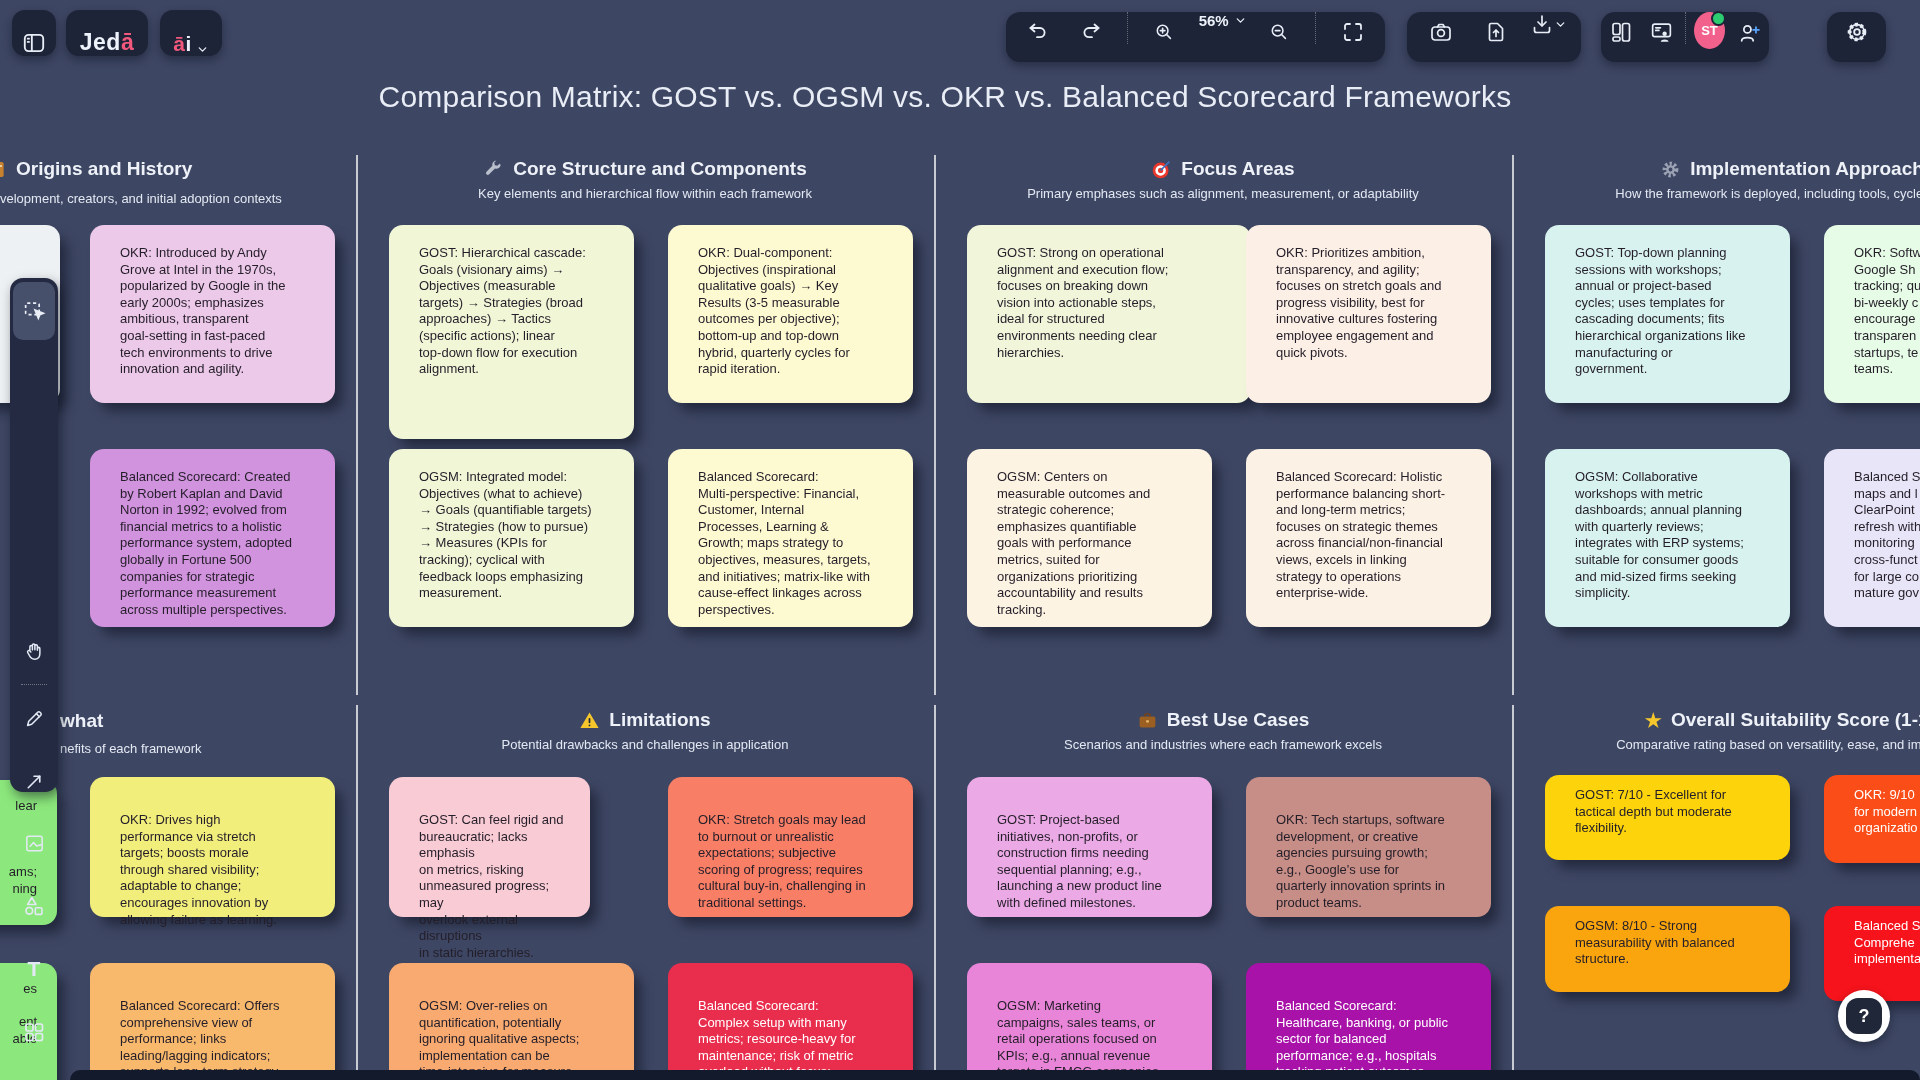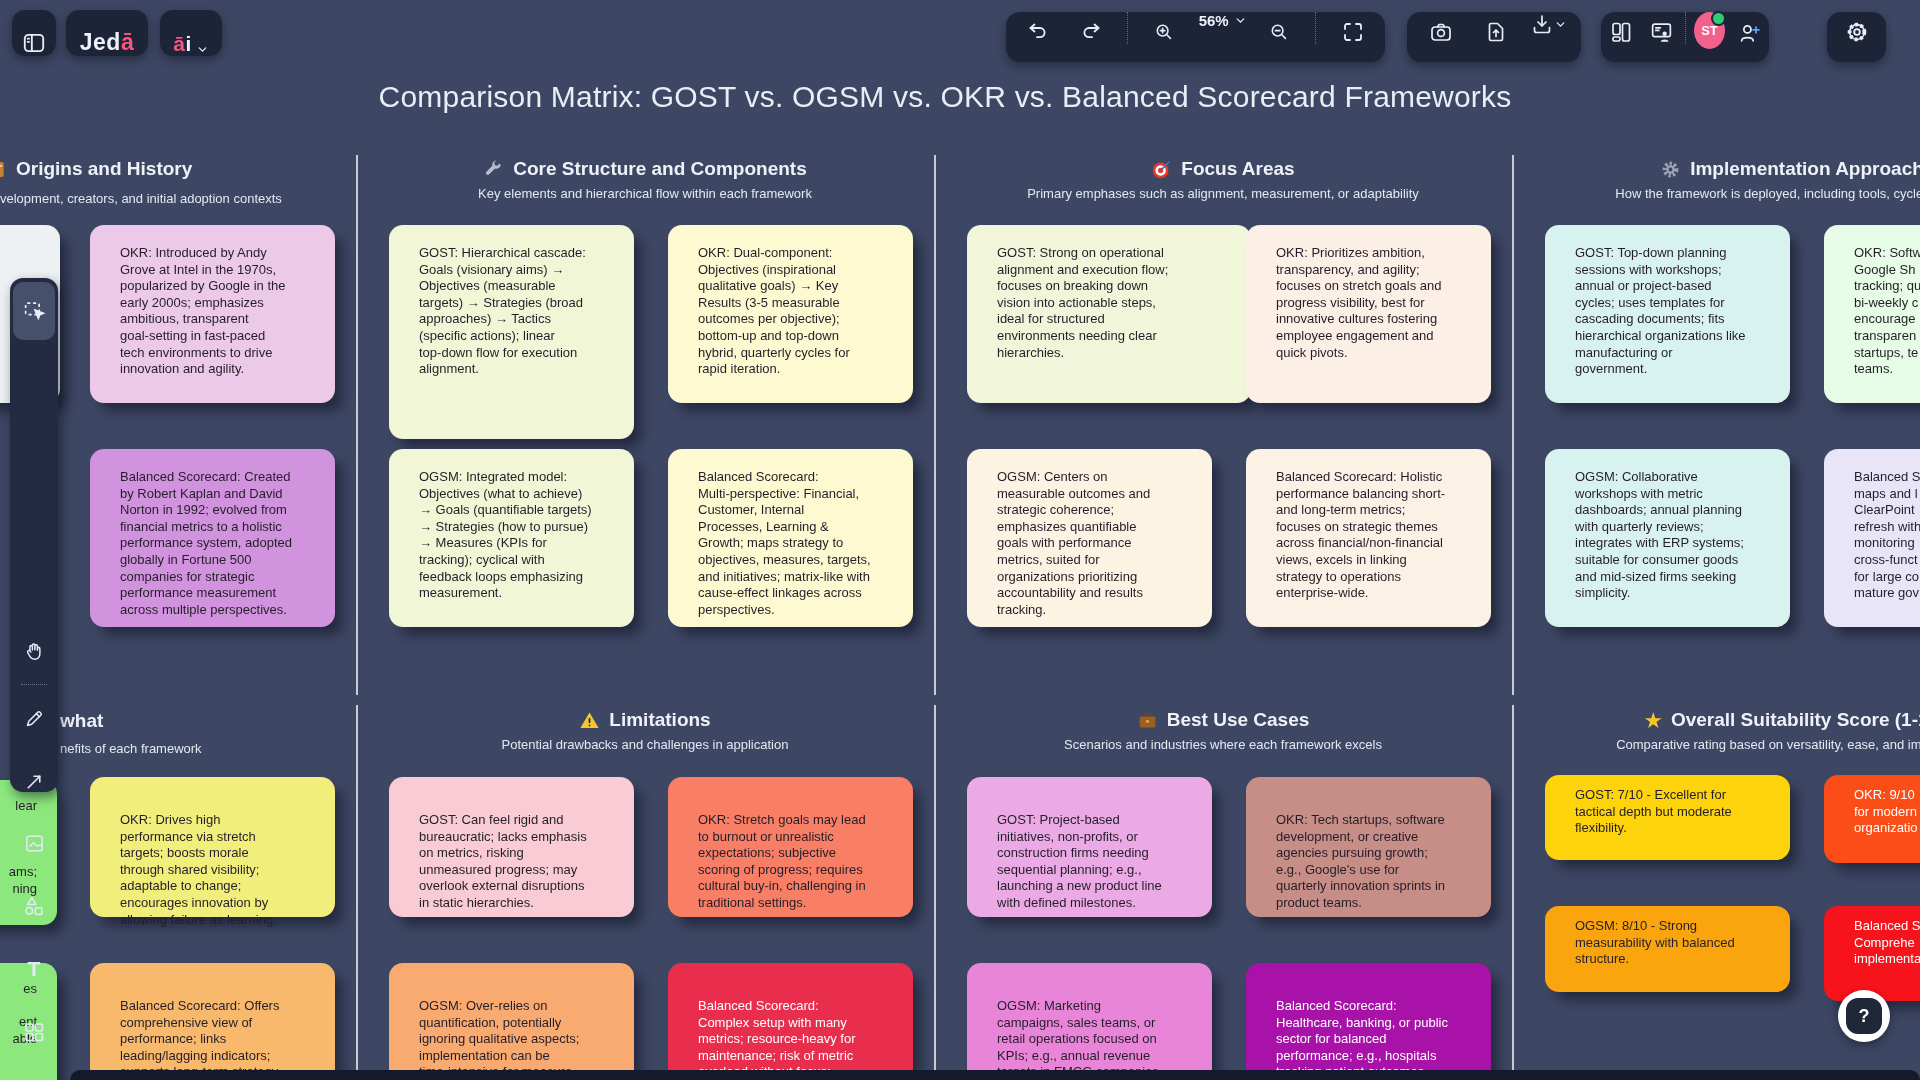--- a/index.html
+++ b/index.html
@@ -337,21 +337,21 @@
 allowing failure as learning.</div>
   </div>
 <div class="note r2" style="left: 90px; top: 963px; width: 245px; height: 140px; background: rgb(249, 185, 109);">
     <div class="nt">Balanced Scorecard: Offers
 comprehensive view of
 performance; links
 leading/lagging indicators;
 supports long-term strategy</div>
   </div>
 
-<div class="note r2" style="left: 389px; top: 777px; width: 245px; height: 140px; background: rgb(249, 203, 212);">
+<div class="note r2" style="left: 389px; top: 777px; width: 201px; height: 140px; background: rgb(249, 203, 212);">
     <div class="nt">GOST: Can feel rigid and
 bureaucratic; lacks emphasis
 on metrics, risking
 unmeasured progress; may
 overlook external disruptions
 in static hierarchies.</div>
   </div>
 <div class="note r2" style="left: 668px; top: 777px; width: 245px; height: 140px; background: rgb(249, 126, 102);">
     <div class="nt">OKR: Stretch goals may lead
 to burnout or unrealistic

